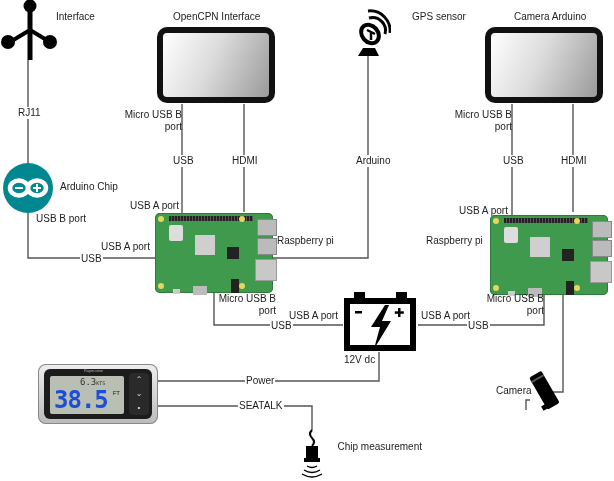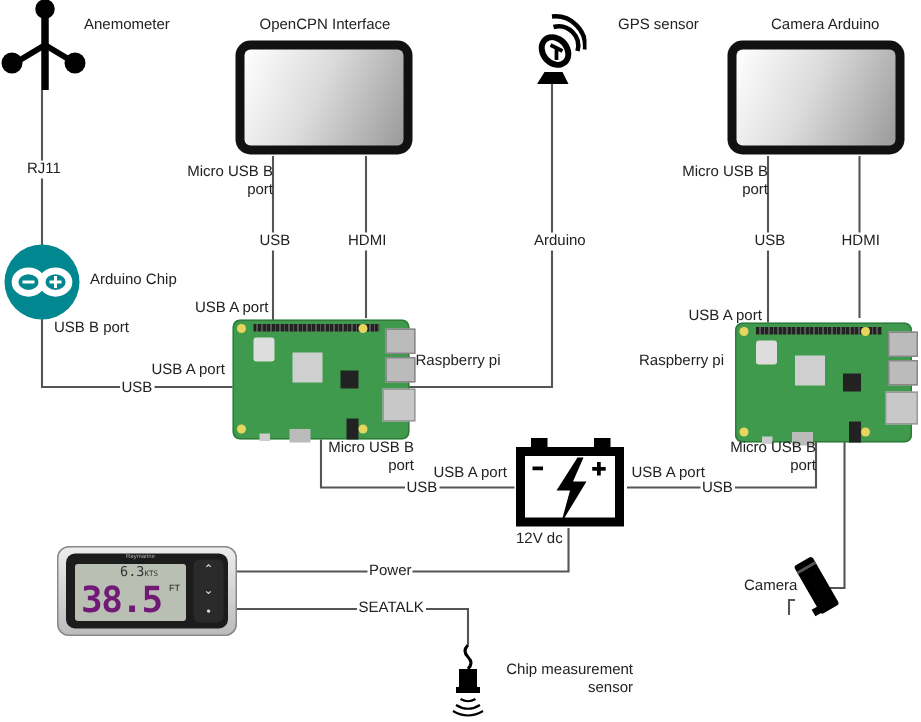--- a/index.html
+++ b/index.html
@@ -42,21 +42,21 @@
   .arduino {
     position: absolute; width: 50px; height: 50px; border-radius: 50%; background: #00878f;
   }
   .depth-unit {
     position: absolute; width: 120px; height: 60px; border-radius: 8px;
     background: linear-gradient(#eee, #bbb); box-shadow: 0 0 0 1px #888 inset;
   }
   .depth-unit .face { position: absolute; left: 6px; top: 5px; width: 108px; height: 50px; border-radius: 6px; background: #1c1c1c; }
   .depth-unit .lcd { position: absolute; left: 6px; top: 7px; width: 74px; height: 38px; background: #b9bfb3; border-radius: 2px; }
   .depth-unit .small { position: absolute; left: 30px; top: 1px; font-size: 9px; color: #333; font-family: "DejaVu Sans Mono", monospace; }
-  .depth-unit .big { position: absolute; left: 4px; top: 10px; font-size: 24px; font-weight: bold; color: #701a75; font-family: "DejaVu Sans Mono", monospace; letter-spacing: -1px; }
+  .depth-unit .big { position: absolute; left: 4px; top: 10px; font-size: 24px; font-weight: bold; color: #1d4ed8; font-family: "DejaVu Sans Mono", monospace; letter-spacing: -1px; }
   .depth-unit .unit { position: absolute; right: 4px; top: 14px; font-size: 6px; color: #222; }
   .depth-unit .btns { position: absolute; right: 3px; top: 4px; width: 20px; height: 42px; border-radius: 4px; background: #2a2a2a; color: #ddd; font-size: 8px; text-align: center; }
   .depth-unit .btns div { height: 14px; line-height: 14px; }
   .depth-unit .brand { position: absolute; left: 40px; top: -1px; font-size: 4px; color: #aaa; }
 </style>
 </head>
 <body>
 
 <div id="stage">
 
@@ -81,21 +81,21 @@
   </svg>
 
   <svg class="node" style="left:0;top:0" width="60" height="62">
     <line x1="30" y1="6" x2="30" y2="60" stroke="#000" stroke-width="5"></line>
     <line x1="30" y1="30" x2="10" y2="42" stroke="#000" stroke-width="4"></line>
     <line x1="30" y1="30" x2="50" y2="42" stroke="#000" stroke-width="4"></line>
     <circle cx="30" cy="6" r="6.5" fill="#000"></circle>
     <circle cx="8" cy="42" r="7" fill="#000"></circle>
     <circle cx="50" cy="42" r="7" fill="#000"></circle>
   </svg>
-  <div class="lbl" style="left:56px;top:11px">Anemometer</div>
+  <div class="lbl" style="left:56px;top:11px">Interface</div>
   <div class="lbl bg" style="left:17px;top:107px">RJ11</div>
 
   <div class="arduino" style="left:3px;top:163px">
     <svg width="50" height="50">
       <g fill="none" stroke="#fff" stroke-width="4.5">
         <ellipse cx="16" cy="25" rx="9" ry="7.5"></ellipse>
         <ellipse cx="34" cy="25" rx="9" ry="7.5"></ellipse>
       </g>
       <line x1="12" y1="25" x2="20" y2="25" stroke="#fff" stroke-width="2"></line>
       <line x1="30" y1="25" x2="38" y2="25" stroke="#fff" stroke-width="2"></line>
@@ -224,21 +224,20 @@
     <rect x="8" y="0" width="12" height="14" fill="#000"></rect>
     <rect x="6" y="12" width="16" height="4" fill="#000"></rect>
     <g stroke="#000" stroke-width="1.4" fill="none">
       <path d="M9 20 q5 3 10 0"></path>
       <path d="M6 24 q8 5 16 0"></path>
       <path d="M4 28 q10 6 20 0"></path>
     </g>
   </svg>
   <div class="lbl c" style="left:322px;top:441px;width:100px">
     <div>Chip measurement</div>
-    <div>sensor</div>
   </div>
 
   <svg class="node" style="left:528px;top:368px" width="36" height="46">
     <g transform="rotate(-30 18 23)">
       <rect x="10" y="3" width="14" height="37" rx="2" fill="#000"></rect>
       <rect x="10" y="7" width="14" height="2" fill="#555"></rect>
       <rect x="6" y="34" width="5" height="5" fill="#000"></rect>
     </g>
   </svg>
   <div class="lbl" style="left:496px;top:385px">Camera</div>

